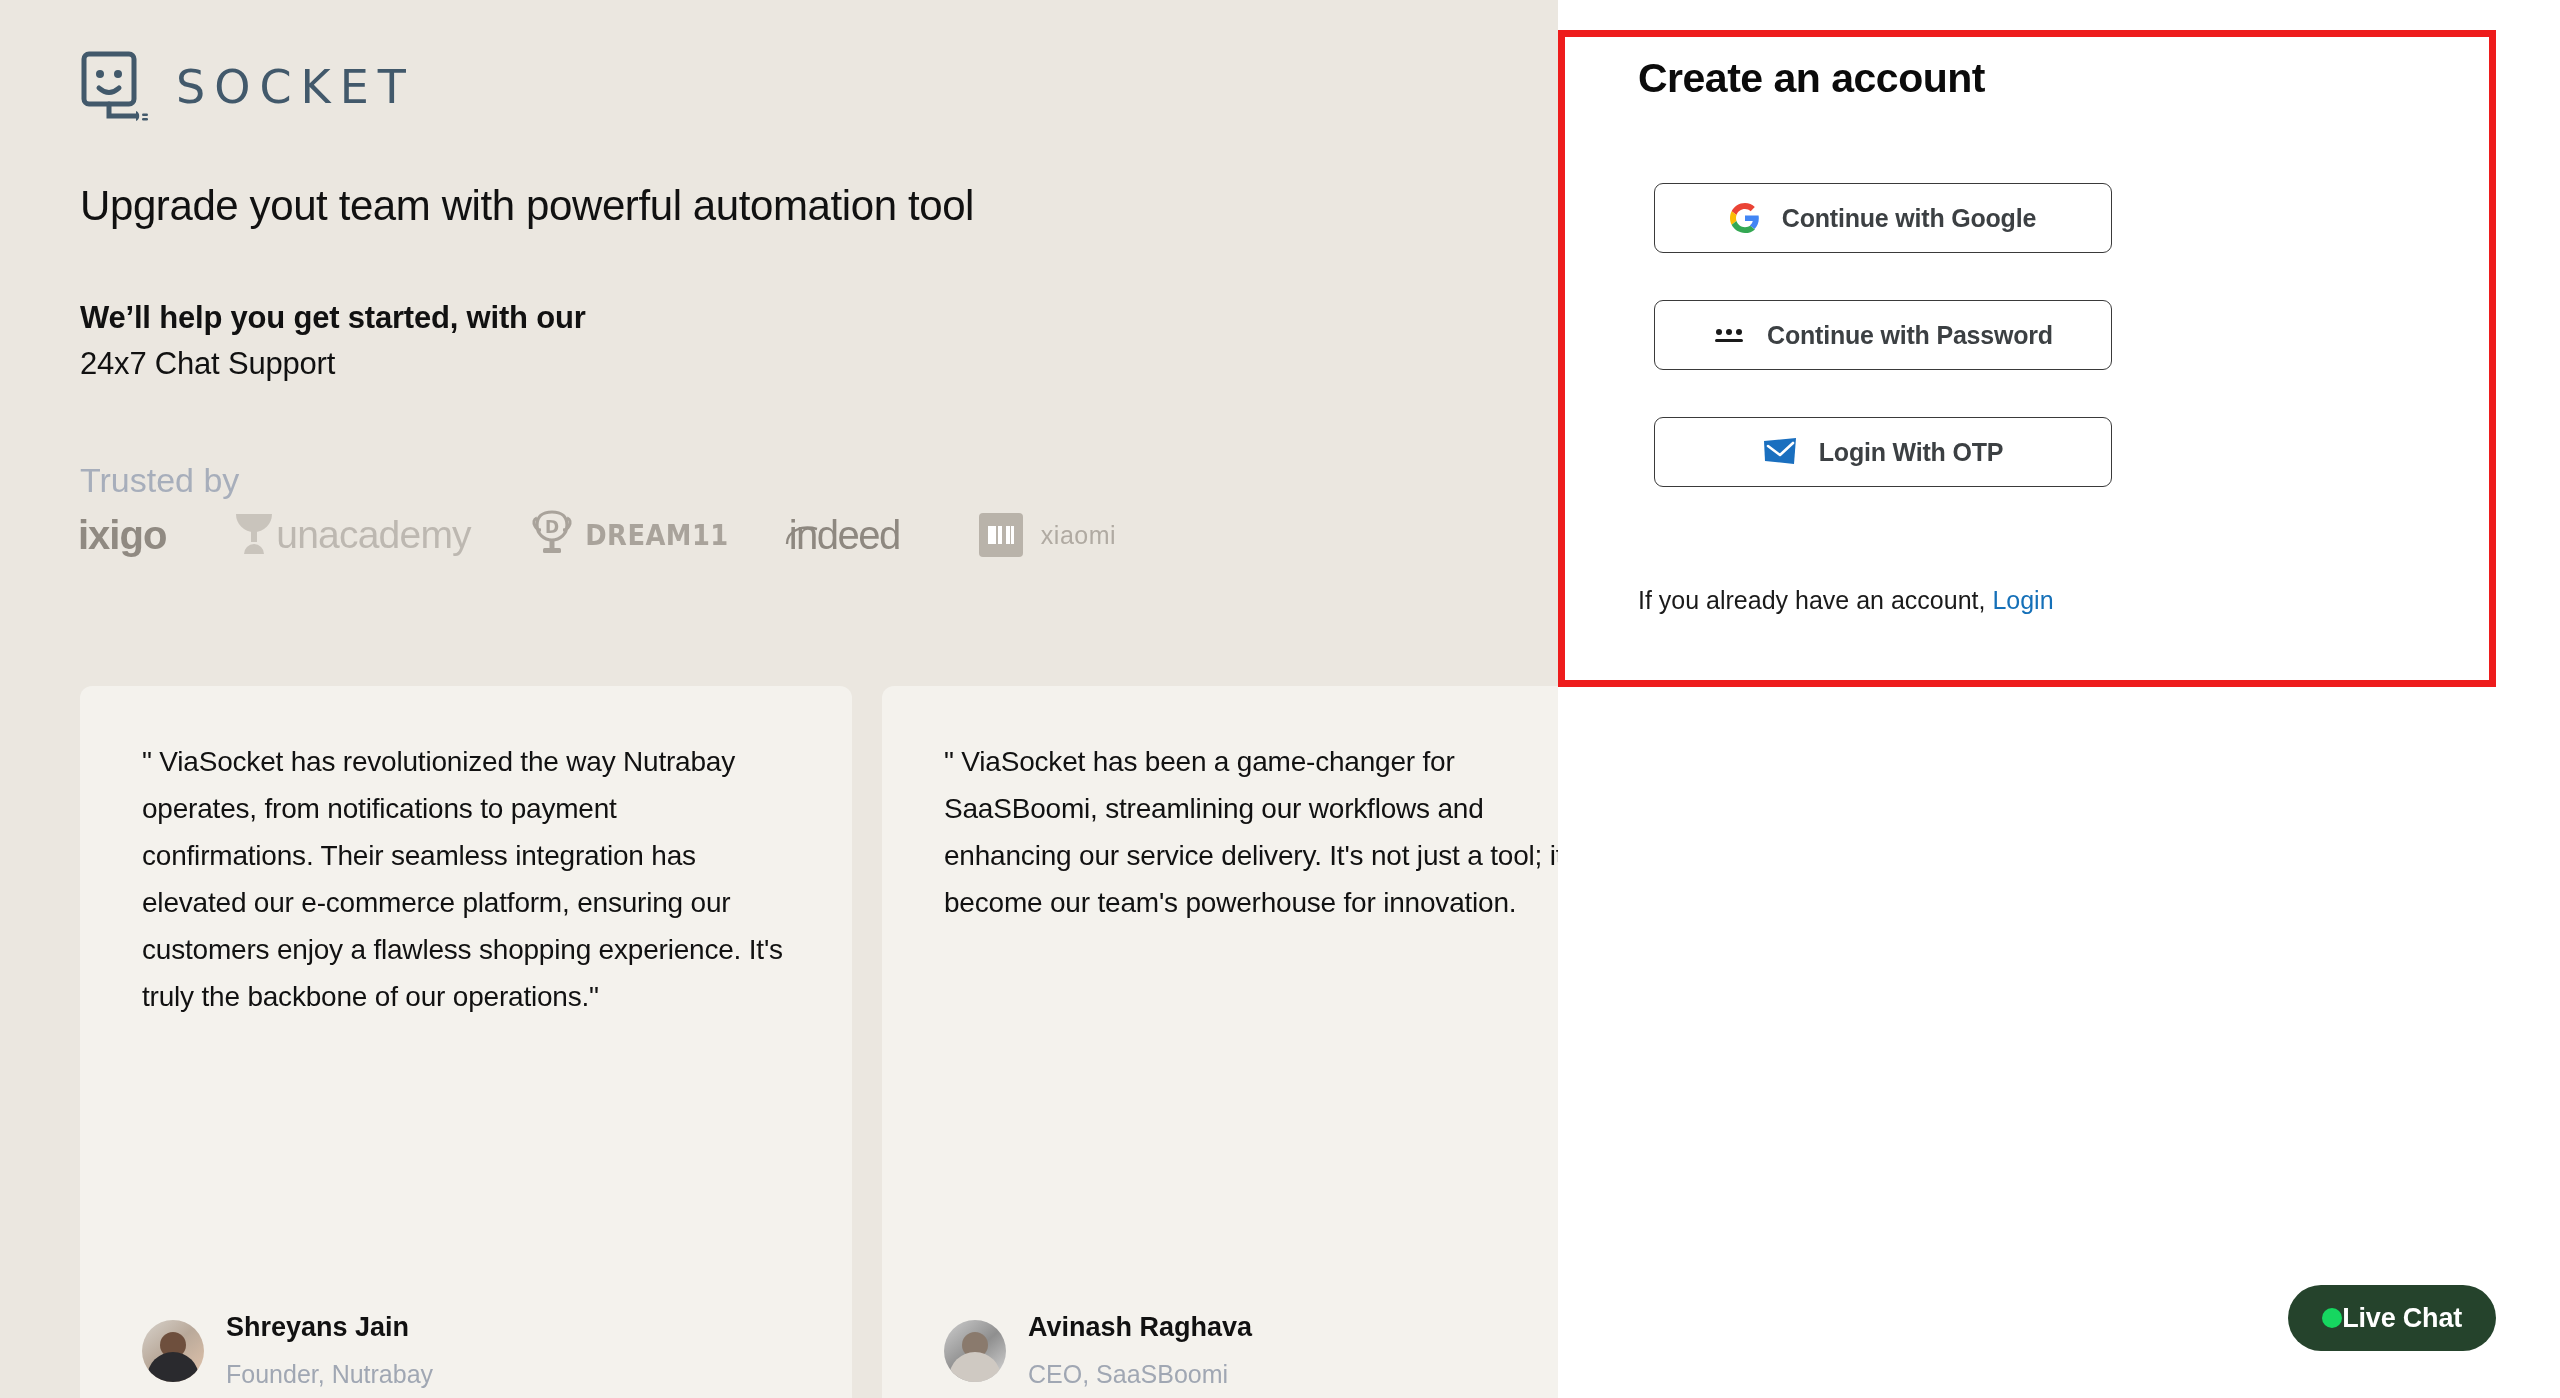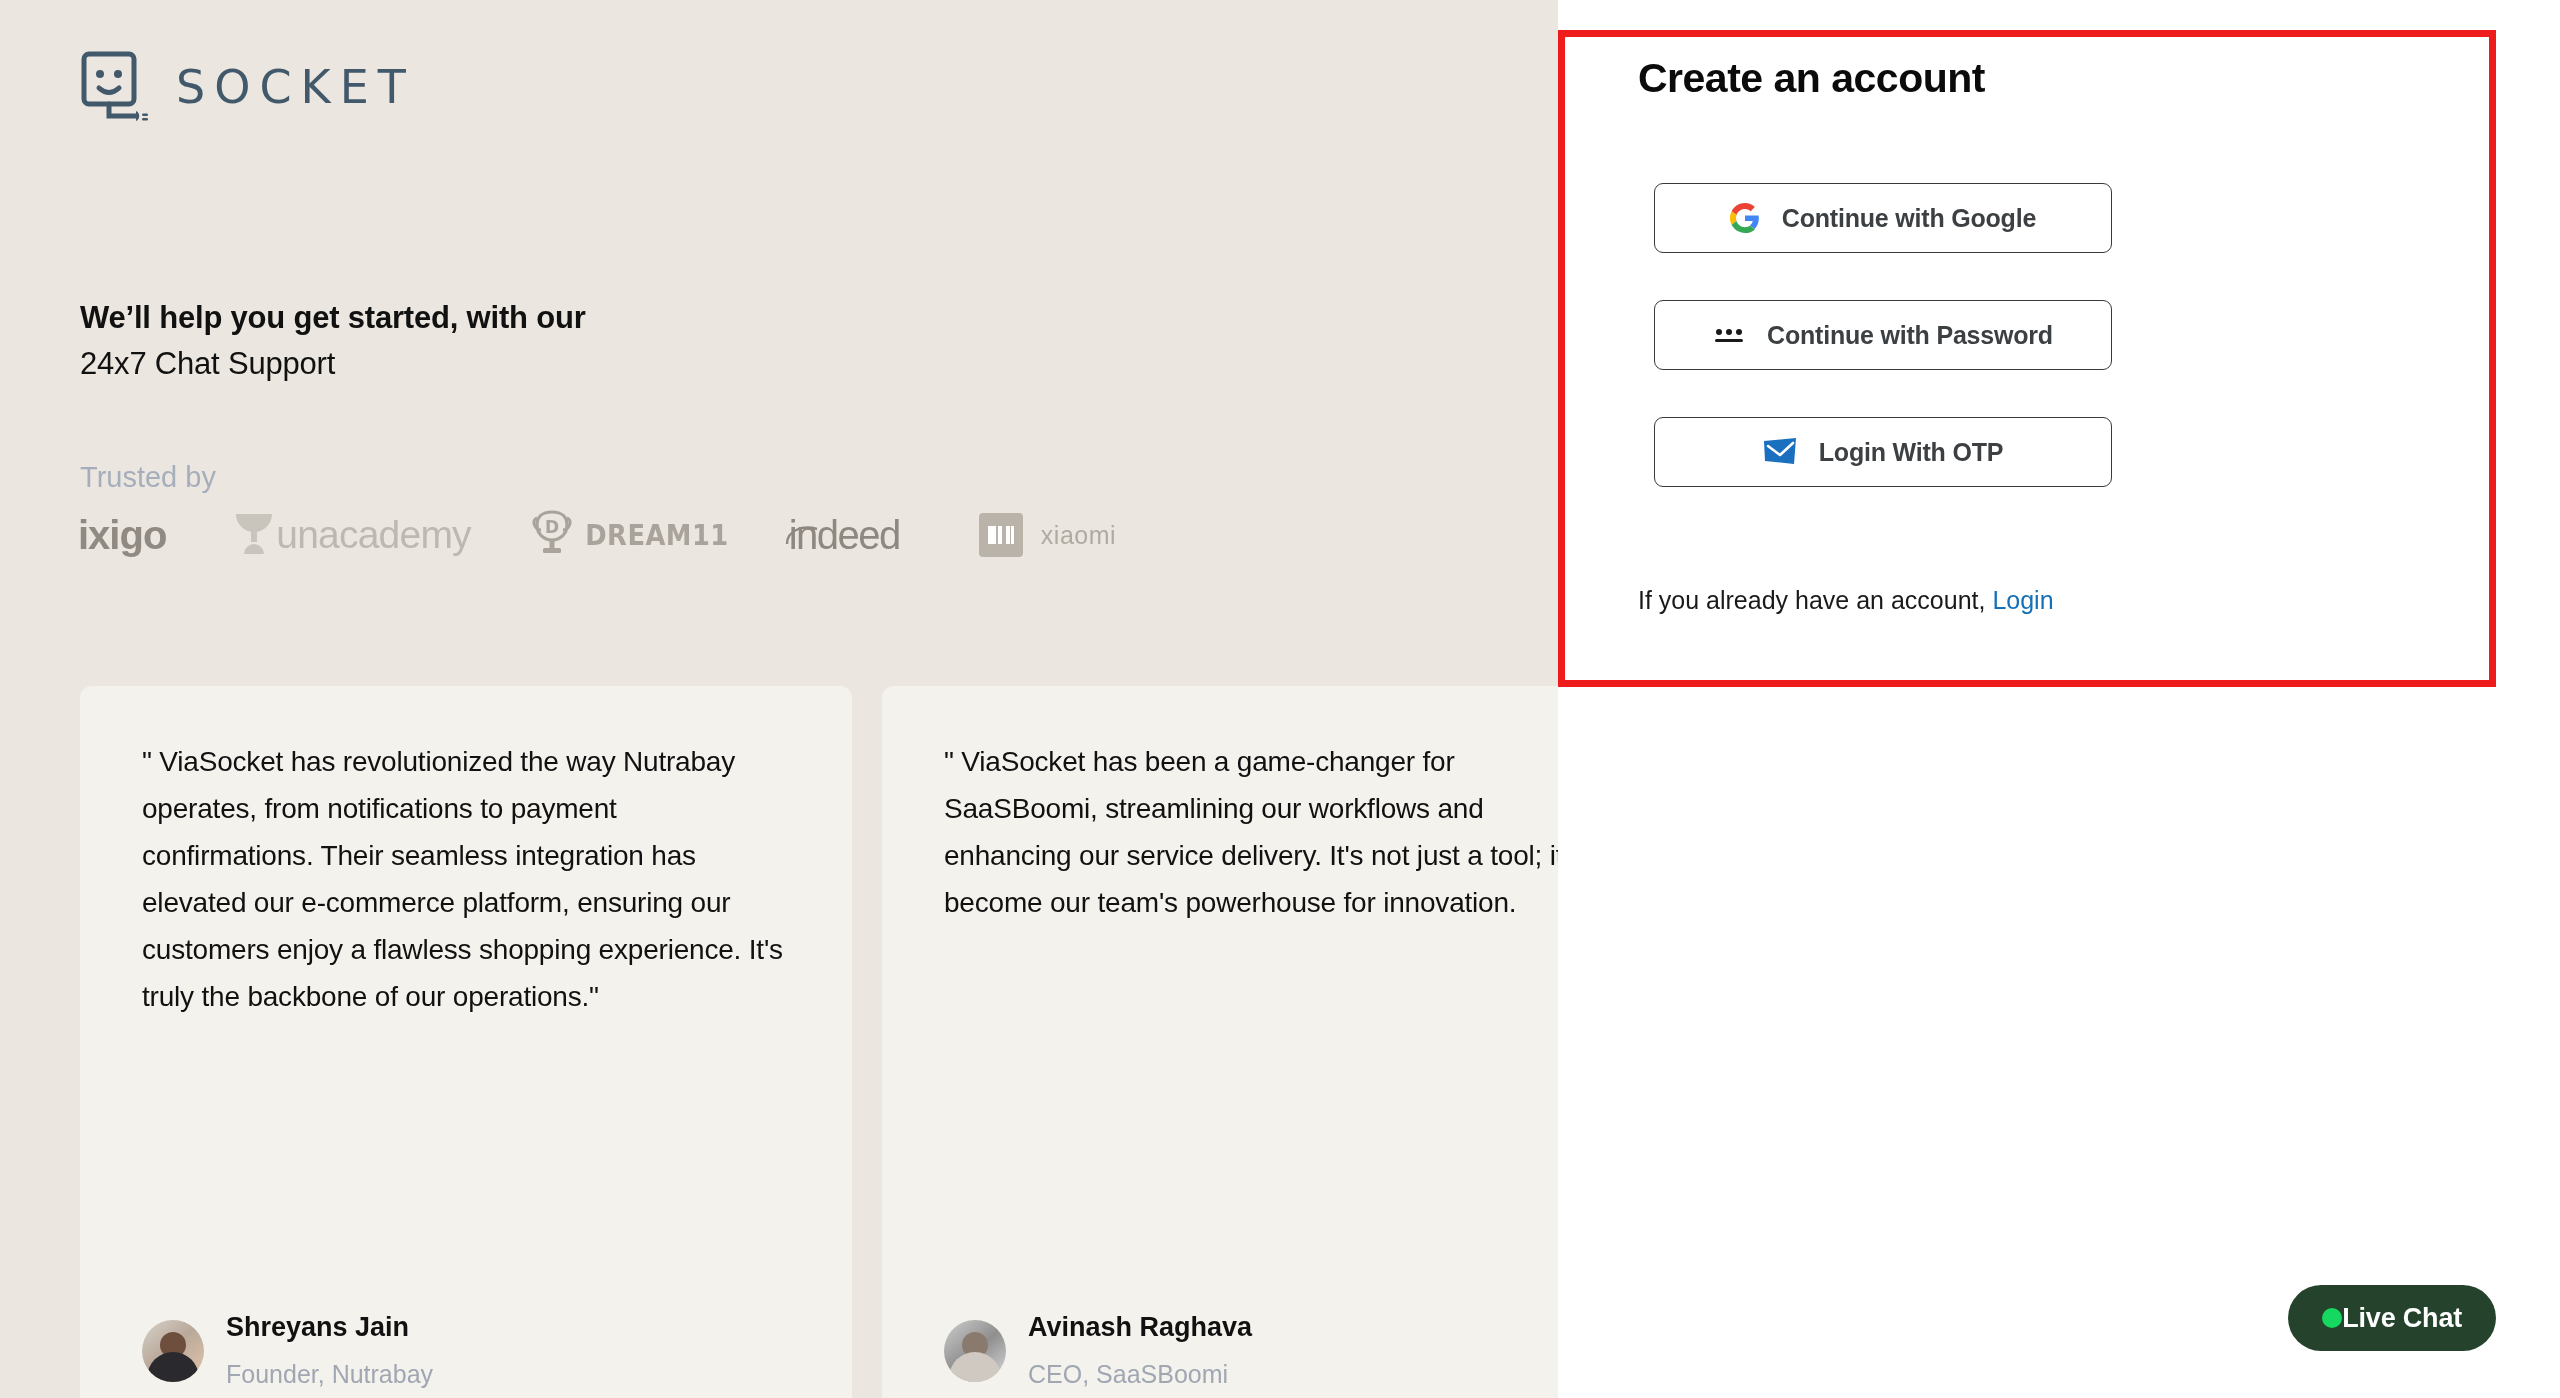--- a/index.html
+++ b/index.html
@@ -70,21 +70,21 @@
     font-weight: 400;
     color: #111111;
     line-height: 1.18;
     margin-top: 9px;
     letter-spacing: -0.2px;
   }
 
   #trusted-label {
     position: absolute;
     left: 80px; top: 461px;
-    font-size: 29px;
+    font-size: 34px;
     color: #A7AEBB;
     font-weight: 400;
   }
 
   #trusted-logos {
     position: absolute;
     left: 78px; top: 510px;
     display: flex;
     align-items: center;
     gap: 0px;
@@ -303,20 +303,21 @@
         <path d="M19 38 q10 9 20 0" stroke="#42596B" stroke-width="5" stroke-linecap="round" fill="none"></path>
         <path d="M29 54 L29 66 L56 66" stroke="#42596B" stroke-width="5" stroke-linecap="round" fill="none"></path>
         <path d="M56 61 a5.5 5.5 0 0 1 0 10 z" fill="#42596B"></path>
         <rect x="62" y="63.5" width="6" height="2.6" rx="1.3" fill="#42596B"></rect>
         <rect x="62" y="68" width="6" height="2.6" rx="1.3" fill="#42596B"></rect>
       </svg>
     </span>
     <span class="logo-word">SOCKET</span>
   </div>
 
+  <div id="headline">Upgrade yout team with powerful automation tool</div>
 
   <div id="subhead-block">
     <div id="subhead-strong">We’ll help you get started, with our</div>
     <div id="subhead-line2">24x7 Chat Support</div>
   </div>
 
   <div id="trusted-label">Trusted by</div>
 
   <div id="trusted-logos">
 

